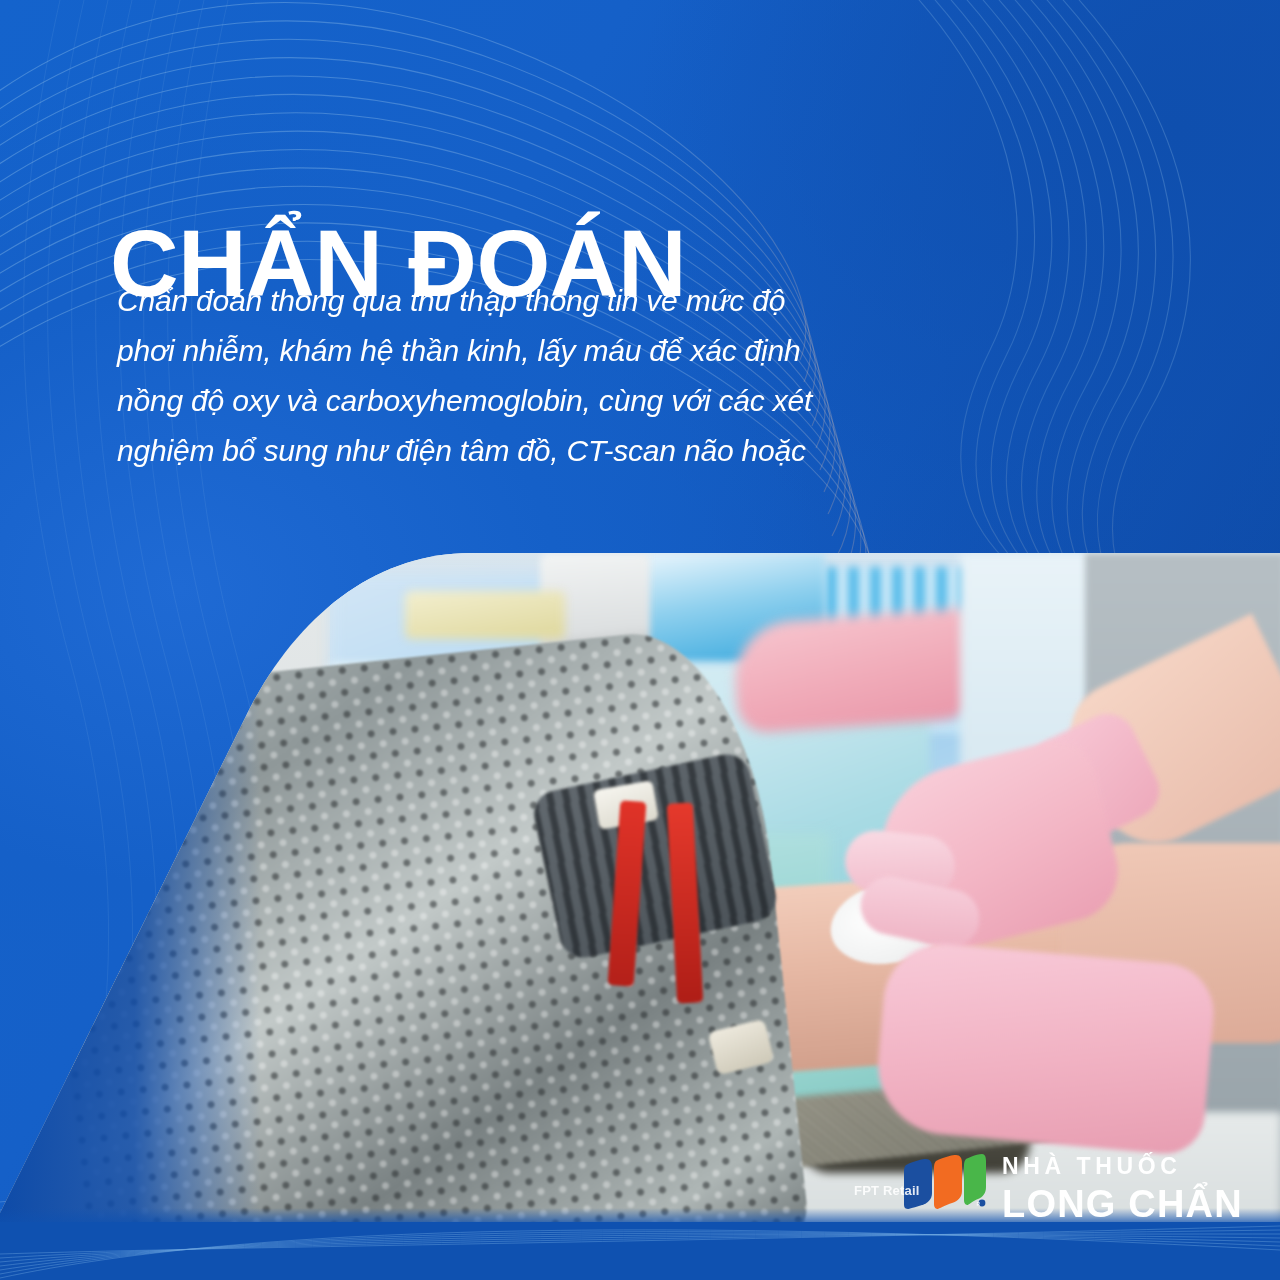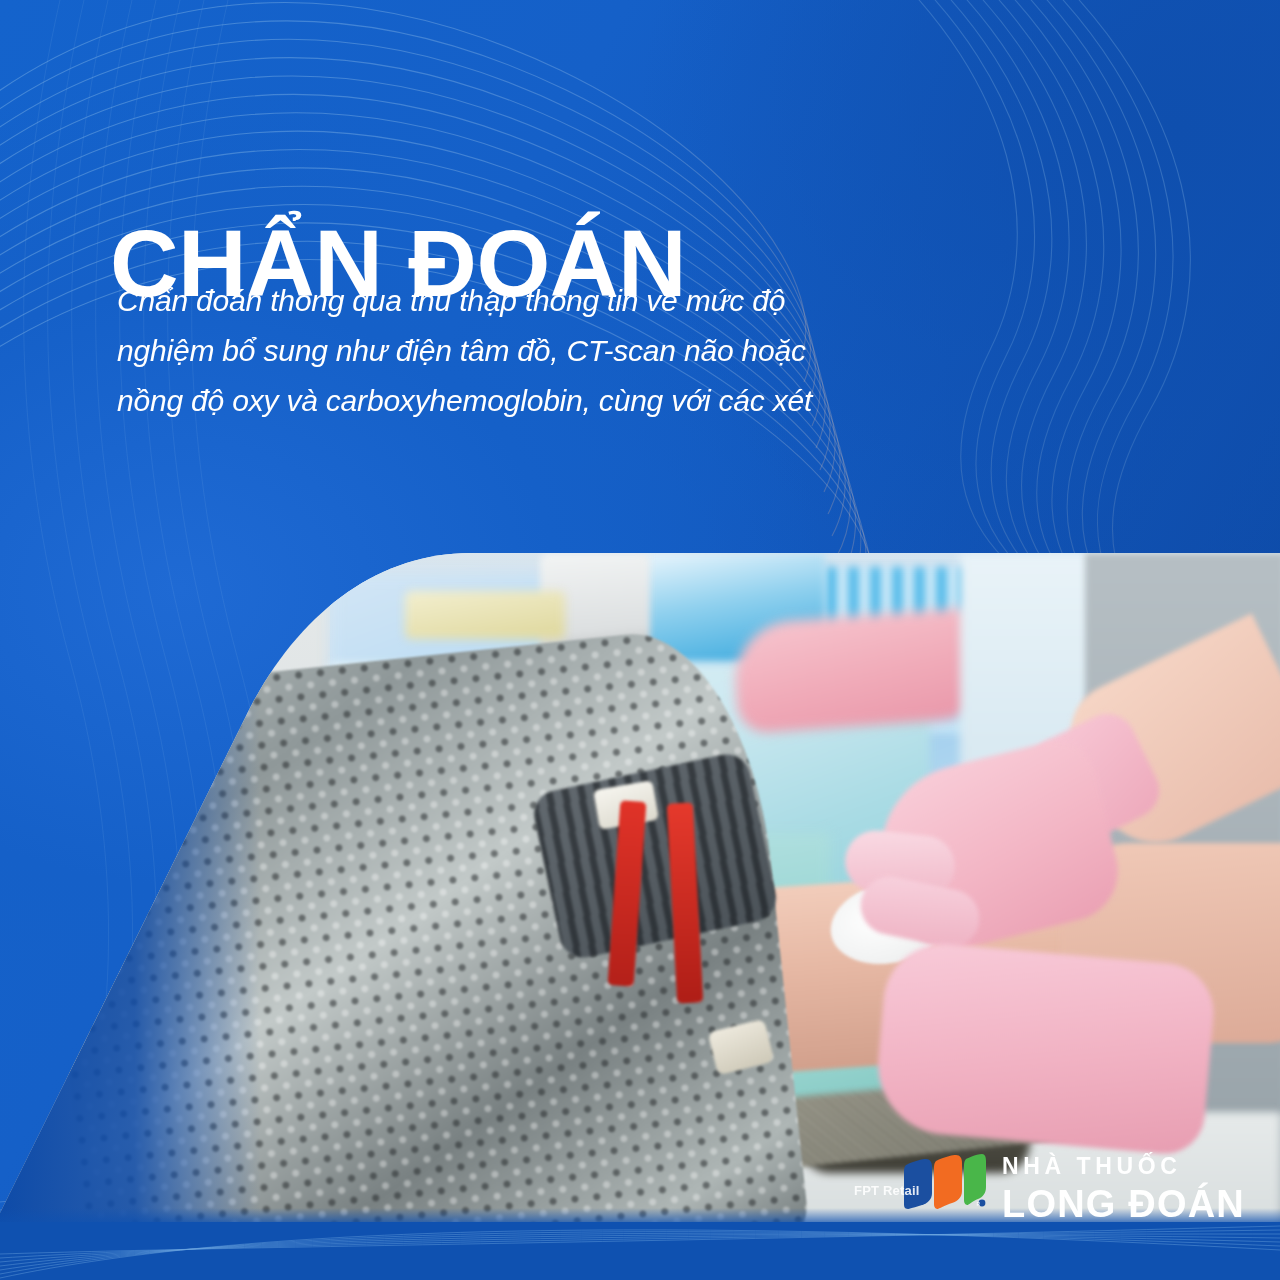--- a/index.html
+++ b/index.html
@@ -256,22 +256,23 @@
       <path d="M180,0 C130,220 130,440 190,660 C250,880 240,1080 160,1280"></path>
       <path d="M204,0 C154,220 154,440 214,660 C274,880 264,1080 184,1280"></path>
       <path d="M228,0 C178,220 178,440 238,660 C298,880 288,1080 208,1280"></path>
     </g>
   </svg>
 
   <h1 class="headline">CHẨN ĐOÁN</h1>
 
   <div class="body-copy">
     <p>Chẩn đoán thông qua thu thập thông tin về mức độ</p>
+    <p>phơi nhiễm, khám hệ thần kinh, lấy máu để xác định</p>
+    <p>nồng độ oxy và carboxyhemoglobin, cùng với các xét</p>
     <p>nghiệm bổ sung như điện tâm đồ, CT-scan não hoặc</p>
-    <p>nồng độ oxy và carboxyhemoglobin, cùng với các xét</p>
   </div>
 
   <div class="photo">
     <svg width="0" height="0" style="position:absolute" aria-hidden="true">
       <defs>
         <clipPath id="photoShape" clipPathUnits="userSpaceOnUse">
           <path d="M1280,0 L470,0 C380,0 300,58 250,155 L0,660 L0,727 L1280,727 Z"></path>
         </clipPath>
       </defs>
     </svg>
@@ -338,18 +339,18 @@
         <path d="M8,18 L16,18 L16,52 L8,52 Z" fill="#1b4fa0"></path>
         <path d="M10,12 C10,12 22,6 30,6 C34,6 36,9 36,14 L36,40 C36,46 32,50 26,52 C20,54 12,56 12,56 C10,56 8,55 8,52 L8,18 C8,15 9,13 10,12 Z" fill="#1b4fa0"></path>
         <path d="M40,8 C40,8 52,2 60,2 C64,2 66,5 66,10 L66,38 C66,44 62,48 56,50 C50,52 42,56 42,56 C40,56 38,55 38,51 L38,14 C38,11 39,9 40,8 Z" fill="#f26b21"></path>
         <path d="M70,6 C70,6 80,1 86,1 C89,1 90,4 90,8 L90,34 C90,40 87,44 82,46 C77,48 72,52 72,52 C70,52 68,51 68,47 L68,12 C68,9 69,7 70,6 Z" fill="#49b649"></path>
         <circle cx="86" cy="50" r="3.4" fill="#1b4fa0"></circle>
         <text x="80.6" y="52.6" font-family="Liberation Sans, sans-serif" font-size="5" fill="#ffffff">R</text>
       </svg>
     </div>
     <div class="logo-words">
       <span class="logo-line1">NHÀ THUỐC</span>
-      <span class="logo-line2">LONG ĐOÁN</span>
+      <span class="logo-line2">LONG CHẨN</span>
     </div>
   </div>
   <div class="logo-fptretail">FPT Retail</div>
 
 </div>
 
 </body></html>

